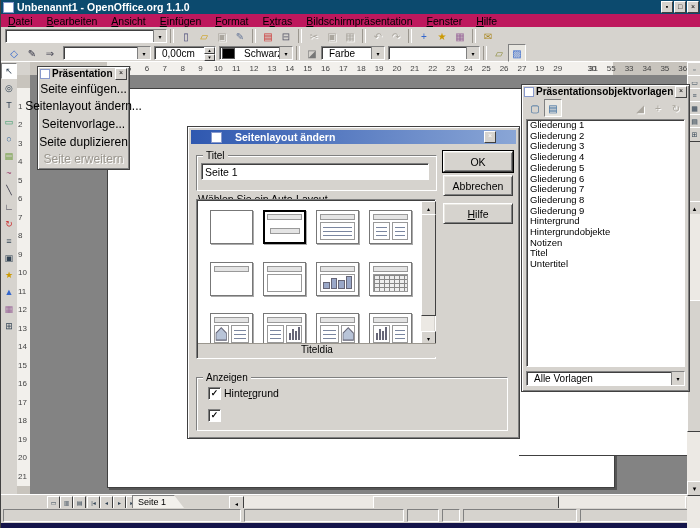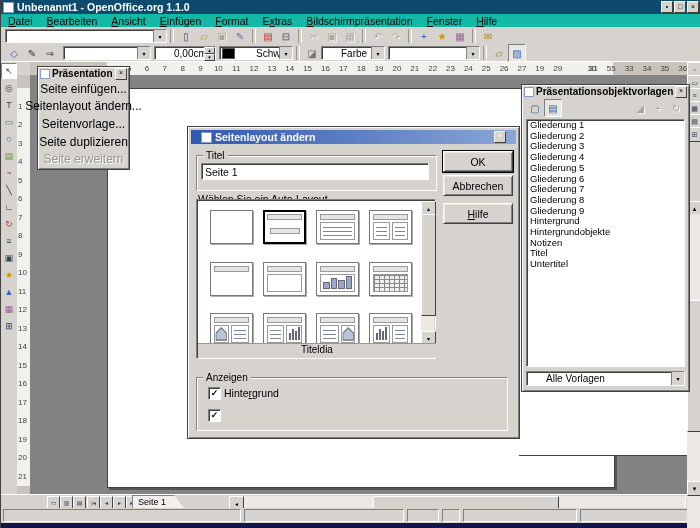--- a/index.html
+++ b/index.html
@@ -8,33 +8,33 @@
        border-left:1px solid #404040;box-sizing:border-box}
   .abs{position:absolute}
   
   #titlebar{left:0;top:0;width:700px;height:14px;display:flex;align-items:center;color:#fff}
   #titlebar .tb-icon{width:9px;height:9px;background:#fff;border:1px solid #89c;margin:0 3px 0 2px}
   #title-text{font-weight:bold;font-size:10.5px;white-space:nowrap}
   .win-btns{margin-left:auto;display:flex;gap:1px;padding-right:2px}
   .wbtn{width:10px;height:10px;background:#d6d3ce;border:1px solid;border-color:#fff #404040 #404040 #fff;
         font-size:7px;line-height:9px;text-align:center;color:#000}
   
-  #menubar{left:0;top:14px;width:700px;height:13px;display:flex;align-items:center;background:#14b8a6}
+  #menubar{left:0;top:14px;width:700px;height:13px;display:flex;align-items:center;background:#be185d}
   .menu-item{padding:0 7px;font-size:10.5px;white-space:nowrap}
   
   #funcbar{left:0;top:27px;width:700px;height:18px;display:flex;align-items:center;padding-left:4px;box-sizing:border-box}
   #objbar{left:0;top:45px;width:700px;height:17px;display:flex;align-items:center;padding-left:4px;box-sizing:border-box;border-bottom:1px solid #fff}
   .icon-btn{width:16px;height:16px;display:inline-flex;align-items:center;justify-content:center;
             font-size:10px;color:#345;border:1px solid transparent;flex:none}
   .icon-btn.disabled{color:#aaa69e;text-shadow:1px 1px 0 #fff}
   .icon-btn.pressed{border-color:#808080 #fff #fff #808080;background:#e8e6e0}
   .vsep{width:2px;height:14px;border-left:1px solid #9a968e;border-right:1px solid #fff;margin:0 3px;flex:none}
   .combo{display:flex;align-items:center;background:#fff;border:1px solid;border-color:#808080 #fff #fff #808080;
          box-shadow:inset 1px 1px 0 #404040;height:14px;box-sizing:border-box;flex:none}
-  .combo .cval{flex:1;padding:0 19px;font-size:10px;white-space:nowrap;overflow:hidden}
+  .combo .cval{flex:1;padding:0 7px;font-size:10px;white-space:nowrap;overflow:hidden}
   .carrow{width:12px;height:100%;background:#d6d3ce;border-left:1px solid #808080;display:flex;align-items:center;
           justify-content:center;font-size:6px;color:#000;flex:none}
   .spin{display:flex;flex-direction:column;width:11px;height:100%;flex:none}
   .spin span{flex:1;background:#d6d3ce;border:1px solid;border-color:#fff #404040 #404040 #fff;font-size:5px;
              line-height:5px;text-align:center}
   .swatch{width:11px;height:9px;border:1px solid #555;margin:0 2px;flex:none}
   
   #hruler{left:29px;top:62px;width:657px;height:13px;background:#c8c4bd;overflow:hidden;border-bottom:1px solid #9a968e}
   #hruler .page{position:absolute;left:77px;top:0;width:506px;height:13px;background:#f2f0ec}
   .hnum{position:absolute;top:2px;transform:translateX(-50%);font-size:8px;color:#444}
@@ -56,21 +56,21 @@
   .flt-title .ttl{font-weight:bold;font-size:10px;white-space:nowrap;overflow:hidden;flex:1}
   .closebtn{width:10px;height:10px;background:#d6d3ce;border:1px solid;border-color:#fff #404040 #404040 #fff;
             font-size:7px;line-height:8px;text-align:center;flex:none}
   
   #palette{left:36px;top:66px;width:91px;height:102px;z-index:5}
   #palette-items{position:absolute;left:2px;top:13px;right:2px;bottom:2px}
   .pal-item{height:17.6px;display:flex;align-items:center;justify-content:center;font-size:12px;white-space:nowrap}
   .pal-item.disabled{color:#9a968e;text-shadow:1px 1px 0 #fff}
   
   #dialog{left:186px;top:126px;width:331px;height:311px;z-index:6}
-  .dlg-title{position:absolute;left:3px;top:3px;right:3px;height:14px;display:flex;align-items:center;color:#fff;padding:0 10px;gap:3px}
+  .dlg-title{position:absolute;left:3px;top:3px;right:3px;height:14px;display:flex;align-items:center;color:#fff;padding:0 20px;gap:13px}
   .dlg-title .ttl{font-weight:bold;font-size:10.5px;flex:1}
   .fieldset{position:absolute;border:1px solid;border-color:#808080 #fff #fff #808080;box-shadow:inset 1px 1px 0 #fff}
   .fieldset .legend{position:absolute;top:-6px;left:6px;background:#d6d3ce;padding:0 3px;font-size:10px}
   .textinput{position:absolute;background:#fff;border:1px solid;border-color:#808080 #fff #fff #808080;
              box-shadow:inset 1px 1px 0 #404040;font-size:10.5px;padding:2px 3px;box-sizing:border-box}
   .dlg-label{position:absolute;font-size:10.5px}
   .btn{position:absolute;width:68px;height:19px;background:#d6d3ce;border:1px solid;border-color:#fff #404040 #404040 #fff;
        box-shadow:inset 1px 1px 0 #e8e6e0,inset -1px -1px 0 #808080;font-size:10.5px;display:flex;align-items:center;justify-content:center}
   .btn.default{outline:1px solid #000}
   #listwrap{position:absolute;left:8px;top:72px;width:240px;height:160px;border:1px solid;border-color:#808080 #fff #fff #808080;

